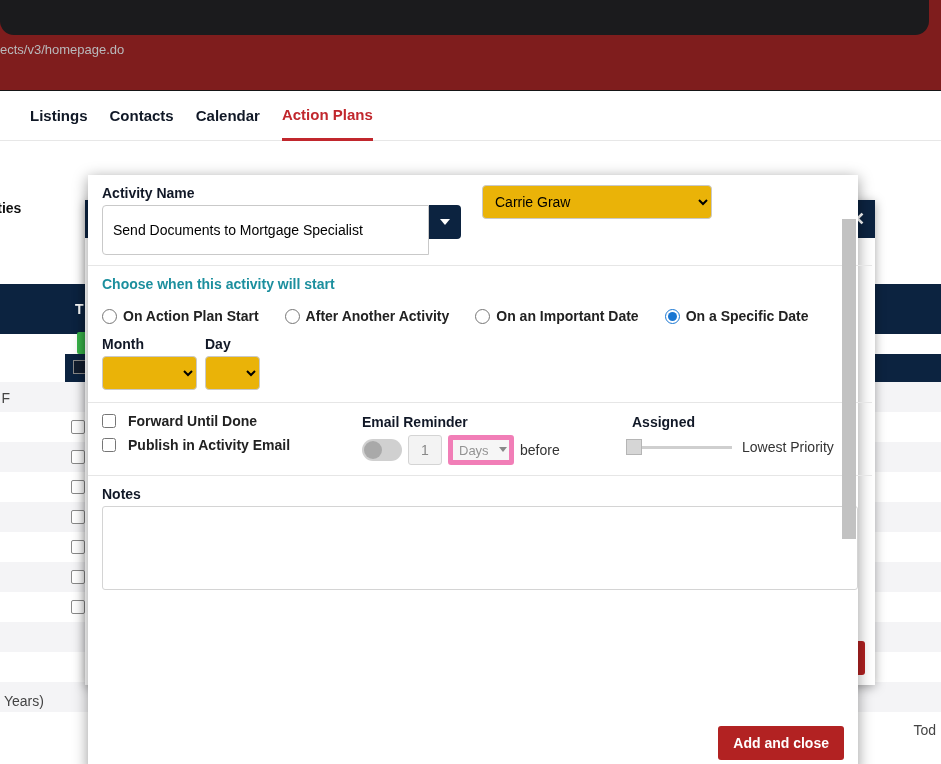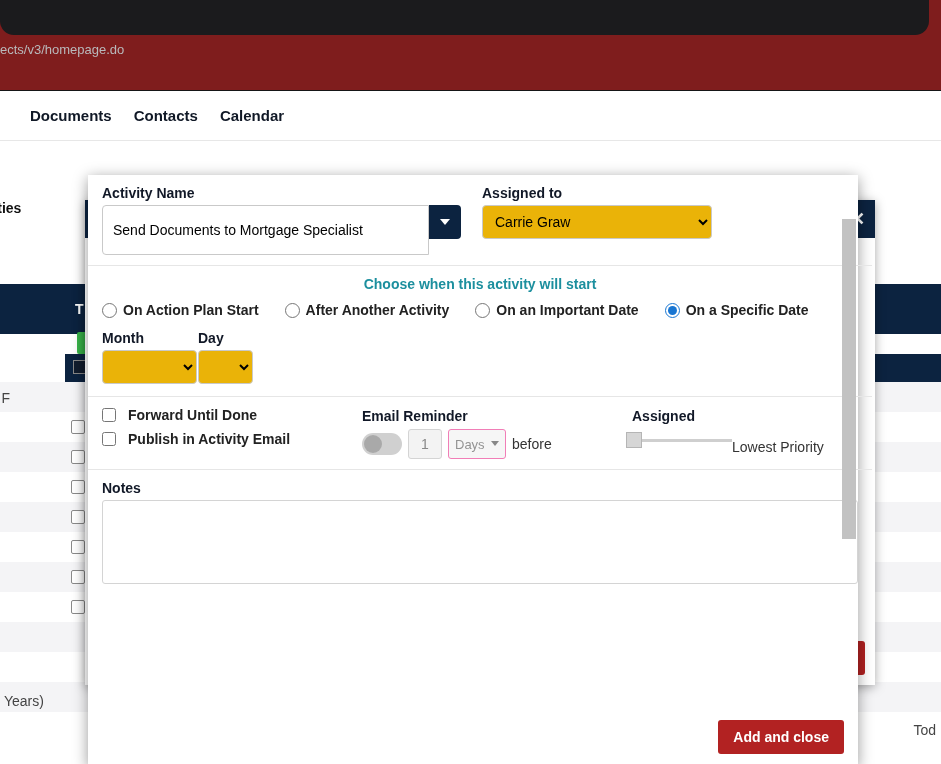--- a/index.html
+++ b/index.html
@@ -48,70 +48,71 @@
 
   .row { display: flex; gap: 20px; margin-bottom: 10px; }
   .field { display: flex; flex-direction: column; }
   .label { font-weight: bold; font-size: 14px; color: #111827; margin-bottom: 4px; }
   .input-combo { display: flex; }
   .text-input { border: 1px solid #c9c9c9; border-radius: 4px 0 0 4px; padding: 7px 10px; font-size: 14px; width: 327px; height: 50px; }
   .combo-btn { width: 32px; height: 34px; background: #0c2340; color: #fff; border: none; border-radius: 0 4px 4px 0; cursor: pointer; display: flex; align-items: center; justify-content: center; }
   .combo-btn svg { fill: #fff; }
   .select { border: 1px solid #c9c9c9; border-radius: 4px; padding: 6px 8px; font-size: 14px; height: 34px; background: #eab308; }
 
-  .section-title { color: #1c8f9e; font-weight: bold; font-size: 14px; margin: 4px 0 10px 0; text-align: center; }
+  .section-title { color: #1c8f9e; font-weight: bold; font-size: 14px; margin: 4px 0 16px 0; }
   .radio-row { display: flex; gap: 26px; align-items: center; margin-bottom: 12px; font-size: 14px; font-weight: bold; color: #222; }
   .radio-row label { display: flex; align-items: center; gap: 6px; cursor: pointer; }
   .radio-row input[type=radio] { width: 15px; height: 15px; accent-color: #1976d2; cursor: pointer; }
 
   .hr { border: none; border-top: 1px solid #e6e6e6; margin: 2px -14px 10px -14px; }
 
   .options-row { display: flex; gap: 30px; align-items: flex-start; margin-bottom: 10px; }
   .check-col { display: flex; flex-direction: column; gap: 8px; width: 230px; }
   .check-col label { display: flex; align-items: center; gap: 12px; font-size: 14px; font-weight: bold; color: #222; cursor: pointer; }
   .check-col input[type=checkbox] { width: 14px; height: 14px; cursor: pointer; }
 
   .reminder-col { width: 240px; }
   .reminder-controls { display: flex; align-items: center; gap: 6px; margin-top: 4px; }
   .toggle { width: 40px; height: 22px; background: #d0d0d0; border-radius: 11px; position: relative; cursor: pointer; }
   .toggle .knob { width: 18px; height: 18px; background: #a9a9a9; border-radius: 50%; position: absolute; left: 2px; top: 2px; }
   .num-input { width: 34px; height: 30px; border: 1px solid #d4d4d4; background: #f3f3f3; text-align: center; font-size: 14px; color: #888; border-radius: 3px; }
-  .days-select { height: 30px; border: 1px solid #ec4899; background: #f3f3f3; font-size: 13px; color: #666; border-radius: 3px; padding: 0 20px 0 6px; appearance: none; position: relative; }
+  .days-select { height: 30px; border: 5px solid #ec4899; background: #f3f3f3; font-size: 13px; color: #666; border-radius: 3px; padding: 0 20px 0 6px; appearance: none; position: relative; }
   .days-wrap { position: relative; display: inline-block; }
   .days-wrap::after { content: ''; position: absolute; right: 7px; top: 12px; border-left: 4px solid transparent; border-right: 4px solid transparent; border-top: 5px solid #888; pointer-events: none; }
   .before-text { font-size: 14px; color: #333; }
 
   .priority-col { flex: 1; }
-  .priority-controls { display: flex; margin-top: 14px; }
+  .priority-controls { display: flex; align-items: center; gap: 10px; margin-top: 8px; }
   .slider-track { width: 100px; height: 3px; background: #cfcfcf; position: relative; }
   .slider-thumb { position: absolute; left: -6px; top: -7px; width: 16px; height: 16px; background: #d6d6d6; border: 1px solid #b5b5b5; cursor: pointer; }
   .priority-label-text { font-size: 14px; color: #333; }
 
   .notes-area { width: 100%; height: 84px; border: 1px solid #d4d4d4; border-radius: 3px; resize: none; padding: 6px; font-size: 14px; }
 
   .modal-footer { display: flex; justify-content: flex-end; padding: 10px 14px 12px 14px; margin-top: 120px; }
   .add-close-btn { background: #b22222; color: #fff; border: none; border-radius: 3px; padding: 9px 15px; font-weight: bold; font-size: 14px; cursor: pointer; }
 
   .small-select { width: 95px; }
   .tiny-select { width: 55px; }
-  .month-day-row { display: flex; gap: 1px; margin-bottom: 12px; }
+  .month-day-row { display: flex; gap: 8px; margin-bottom: 12px; }
 </style>
 </head>
 <body>
 
 <div class="browser-chrome">
   <div class="tab-shape"></div>
   <div class="url-bar">ects/v3/homepage.do</div>
 </div>
 <div class="browser-divider"></div>
 
 <div class="navbar">
-  <a href="#">Documents</a>
+  <a href="#">Listings</a>
   <a href="#">Contacts</a>
   <a href="#">Calendar</a>
+  <a href="#" class="active">Action Plans</a>
 </div>
 
 <div class="bg-content">
   <div class="bg-left-label">s Activities</div>
 
   <div class="bg-dark-bar">
     <span class="t">T</span>
 
   </div>
   <div class="bg-green"></div>
@@ -156,21 +157,20 @@
         <div class="input-combo">
           <input class="text-input" value="Send Documents to Mortgage Specialist" style="">
           <button class="combo-btn">
             <svg width="10" height="6" viewBox="0 0 10 6">
                 <path d="M0 0 L5 6 L10 0 Z"></path>
               </svg>
           </button>
         </div>
       </div>
       <div class="field" style="flex:0 0 230px">
-        <span class="label">Assigned to</span>
         <select class="select">
           <option>Carrie Graw</option>
         </select>
       </div>
     </div>
 
     <hr class="hr">
 
     <div class="section-title">Choose when this activity will start</div>
 

